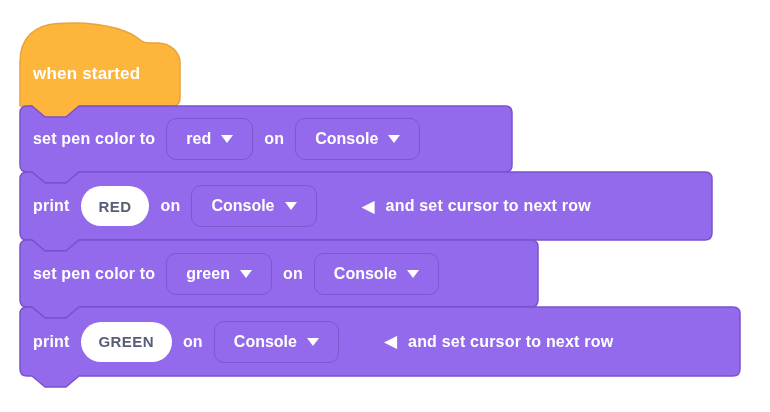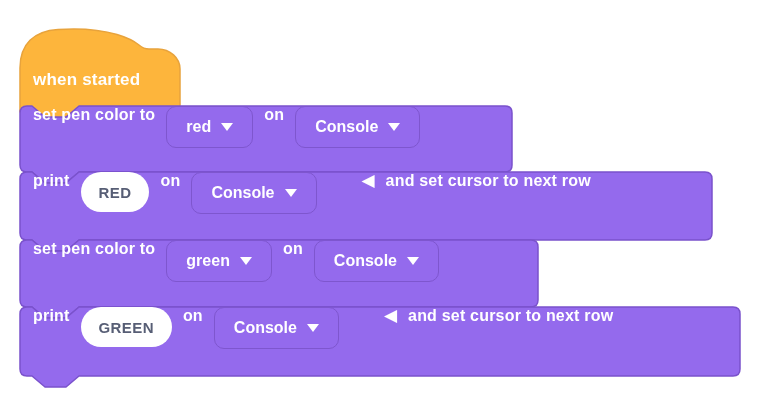--- a/index.html
+++ b/index.html
@@ -22,20 +22,21 @@
     overflow: visible;
     display: block;
   }
   .block .shape-hat   { fill: var(--hat-fill); stroke: var(--hat-stroke); stroke-width: 1.5; stroke-linejoin: round; }
   .block .shape-stmt  { fill: var(--block-fill); stroke: var(--block-stroke); stroke-width: 1.5; stroke-linejoin: round; }
 
   .content {
     position: relative;
     z-index: 1;
     display: flex;
+    align-items: center;
     gap: 11px;
     padding: 0 13px;
     height: 100%;
     box-sizing: border-box;
   }
   .hat-content {
     align-items: flex-end;
     padding-bottom: 22px;
   }
 
@@ -94,21 +95,21 @@
     font-size: 17px;
     line-height: 1;
     cursor: pointer;
   }
 </style>
 </head>
 <body>
 
 <div id="workspace">
 
-  <div class="block" style="top:28px; width:160px; height:84px;">
+  <div class="block" style="top:22px; width:160px; height:84px;">
     <svg width="160" height="96">
       <path class="shape-hat" d="M 0,84 L 0,40 C 0,16 14,3 38,1.5 C 60,0 80,1.5 97,6.5 C 107,9.5 114,13 119,17 C 122,19.5 125,21 129,21 L 138,21 C 150,21 160,30 160,41 L 160,77 C 160,81 157,84 153,84 L 59,84 L 46,95 L 25,95 L 12,84 Z"></path>
     </svg>
     <div class="content hat-content">
       <span class="lbl hat-lbl">when started</span>
     </div>
   </div>
 
   <div class="block" style="top:106px; width:492px; height:66px;">
     <svg width="492" height="78">

